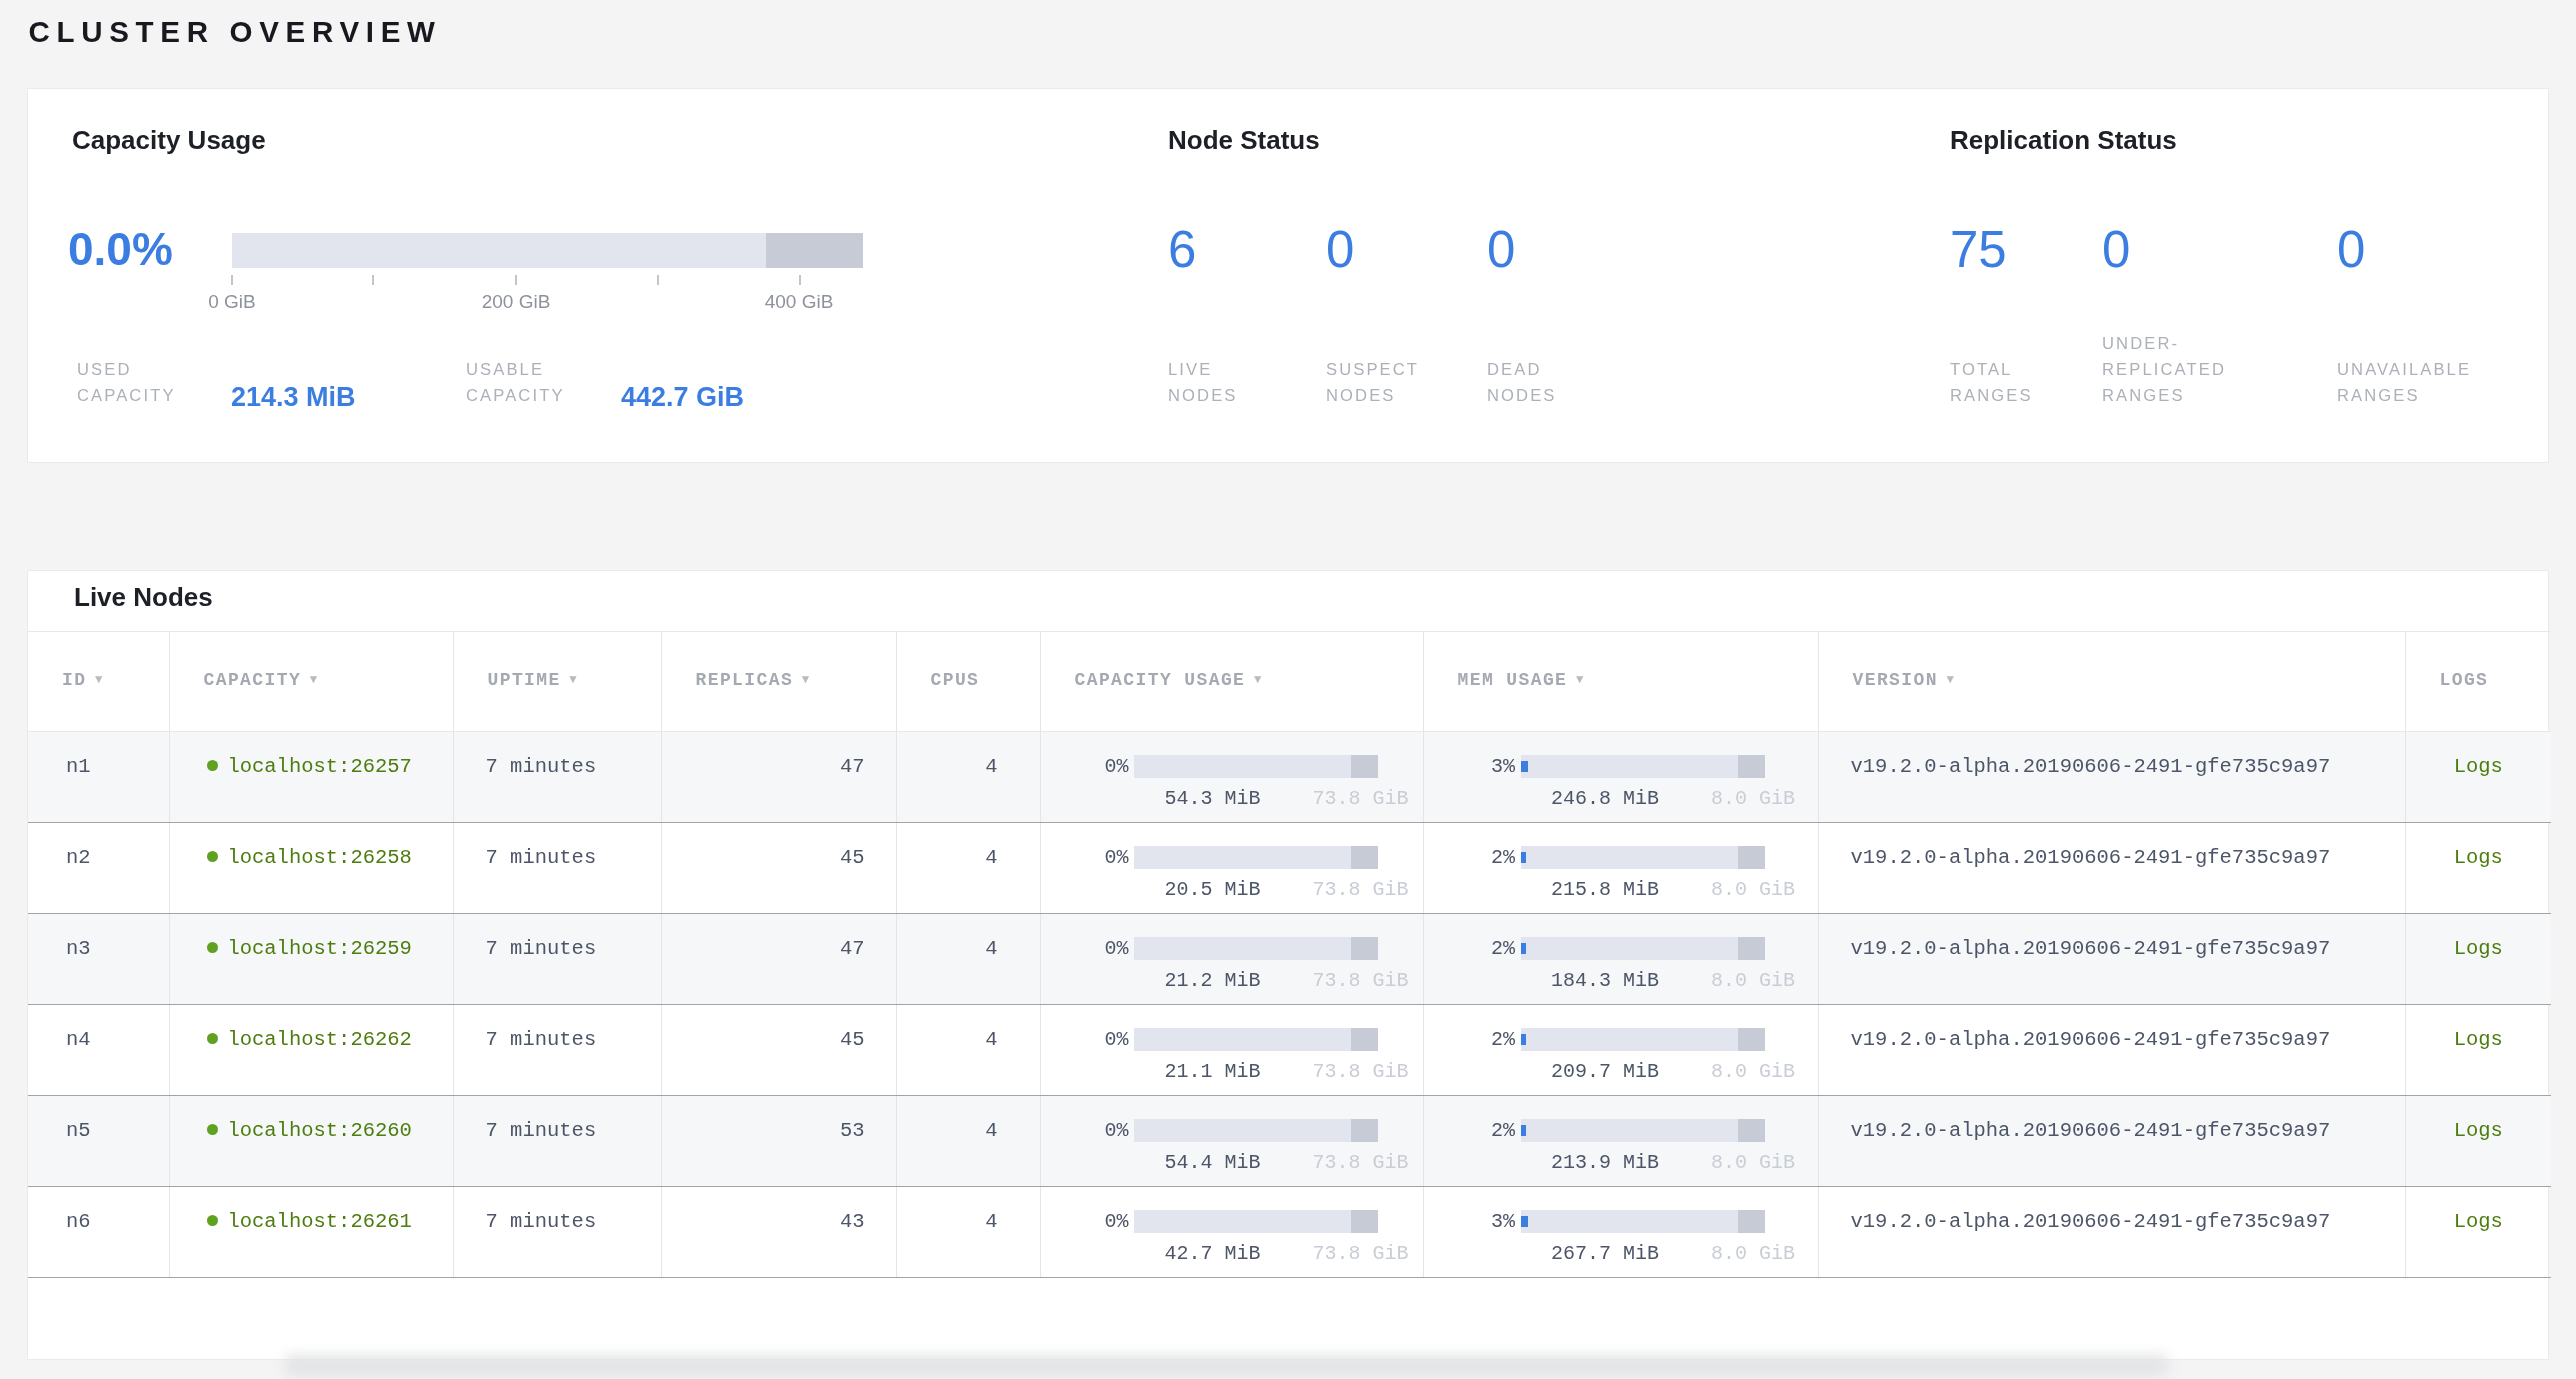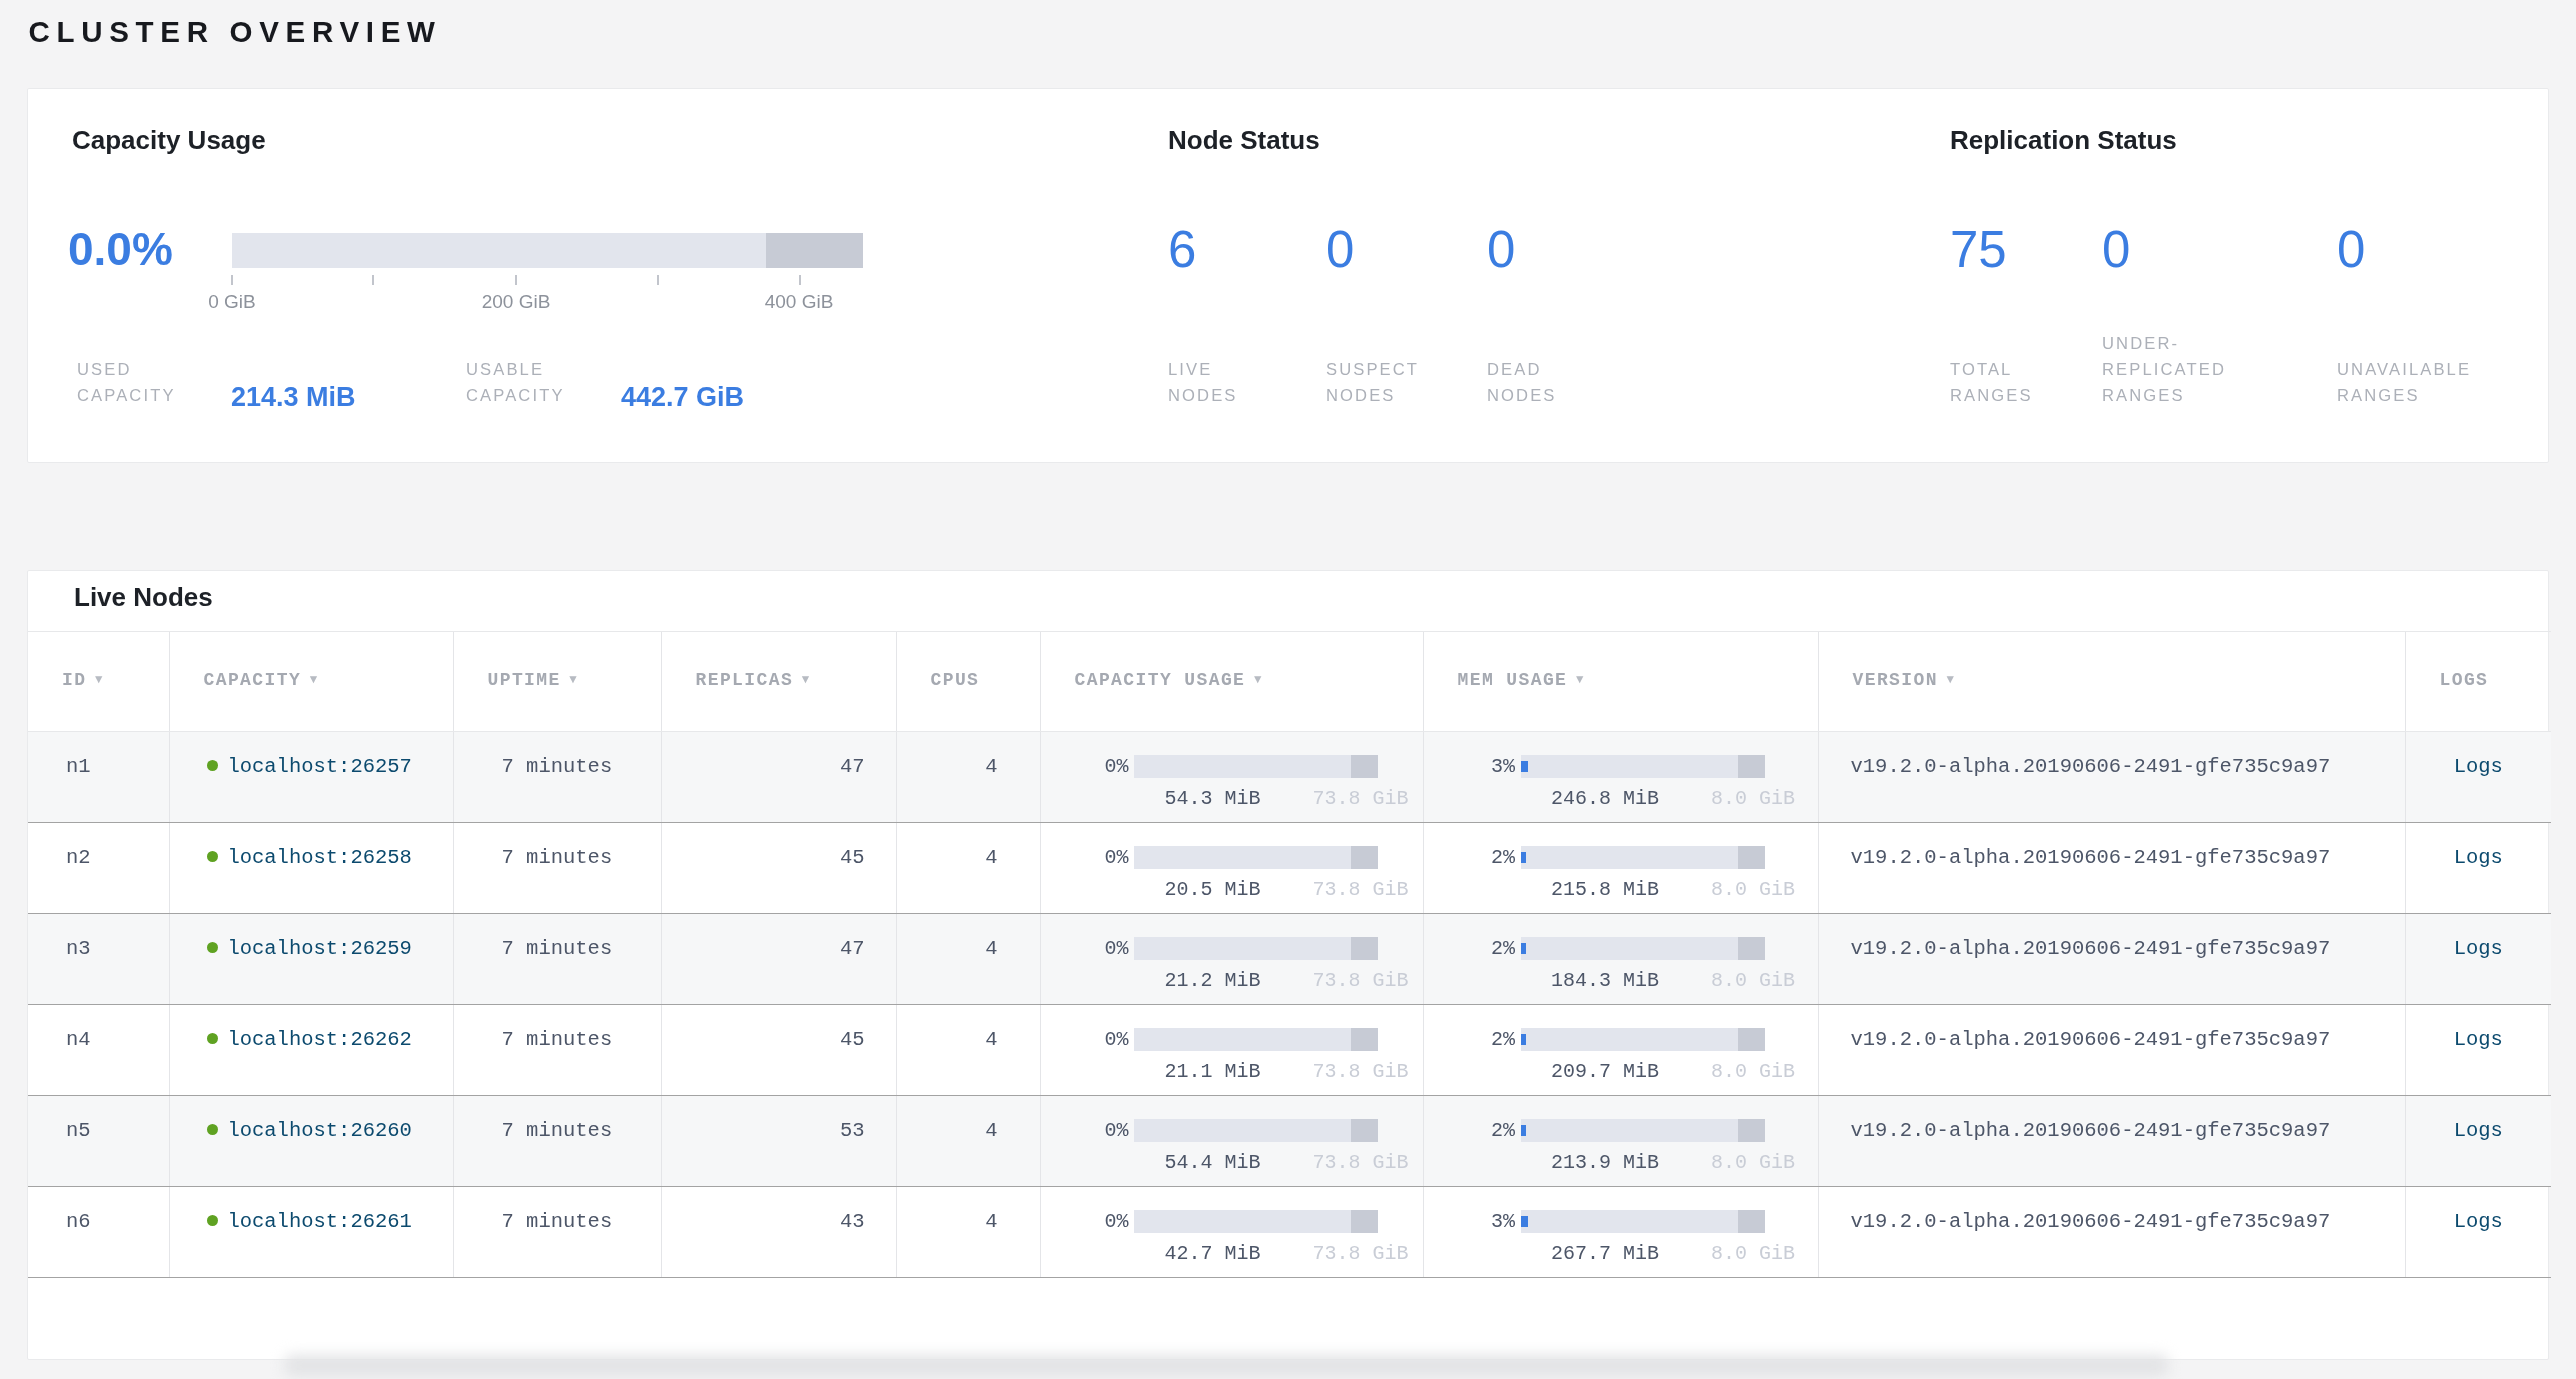--- a/index.html
+++ b/index.html
@@ -45,32 +45,32 @@
   table.nodes th{height:100px;vertical-align:top;padding:38px 0 0 34px;text-align:left;
     color:#a5a9b1;font-size:18px;letter-spacing:1.4px;font-weight:700;
     border-top:1px solid #e7e8ea;border-bottom:1px solid #e7e8ea;box-sizing:border-box;cursor:pointer;}
   table.nodes th+th, table.nodes td+td{border-left:1px solid #e4e5e8;}
   table.nodes td{height:91px;vertical-align:top;padding-top:23px;
     border-bottom:1px solid #a3a3a3;box-sizing:border-box;}
   tbody tr:nth-child(odd){background:#f6f7f8;}
 
   th.c-id{padding-left:38px;} td.c-id{padding-left:38px;}
   td.c-address{padding-left:37px;}
-  th.c-uptime{padding-left:33px;} td.c-uptime{padding-left:48px;}
+  th.c-uptime{padding-left:33px;} td.c-uptime{padding-left:32px;}
   th.c-replicas{padding-left:35px;} td.c-replicas{text-align:right;padding-right:31px;}
   th.c-cpus{padding-left:37px;} td.c-cpus{text-align:right;padding-right:42px;}
   th.c-cap{padding-left:37px;} td.c-cap{padding-top:9.5px;padding-left:25px;}
   th.c-mem{padding-left:39px;} td.c-mem{padding-top:9.5px;padding-left:28.5px;}
   th.c-version{padding-left:29.5px;} td.c-version{padding-left:32px;font-size:20.5px;}
   th.c-logs{text-align:center;padding-left:0;} td.c-logs{text-align:center;}
 
   .sort{font-size:12.4px;color:#b7bbc2;margin-left:8.6px;vertical-align:1.9px;}
   .dot{display:inline-block;width:11.4px;height:11.4px;border-radius:50%;background:#5fa222;
     margin-right:9.5px;vertical-align:1px;}
-  .link{color:#0c4a6e;text-decoration:none;cursor:pointer;}
+  .link{color:#4d7c0f;text-decoration:none;cursor:pointer;}
 
   .u-top{display:flex;align-items:center;}
   .pct{width:63px;text-align:right;margin-right:5.7px;font-size:20px;color:#4d5668;}
   .bar{position:relative;width:244px;height:23px;background:#e2e5ed;}
   .fill{position:absolute;left:0;top:5.7px;height:11.4px;background:#3b7de1;}
   .other{position:absolute;right:0;top:0;width:27px;height:23px;background:#c7cbd5;}
   .u-bot{display:flex;justify-content:space-between;width:244px;margin-left:99px;
     margin-top:8.6px;font-size:20px;}
   .umax{color:#c9cdd6;}
 

